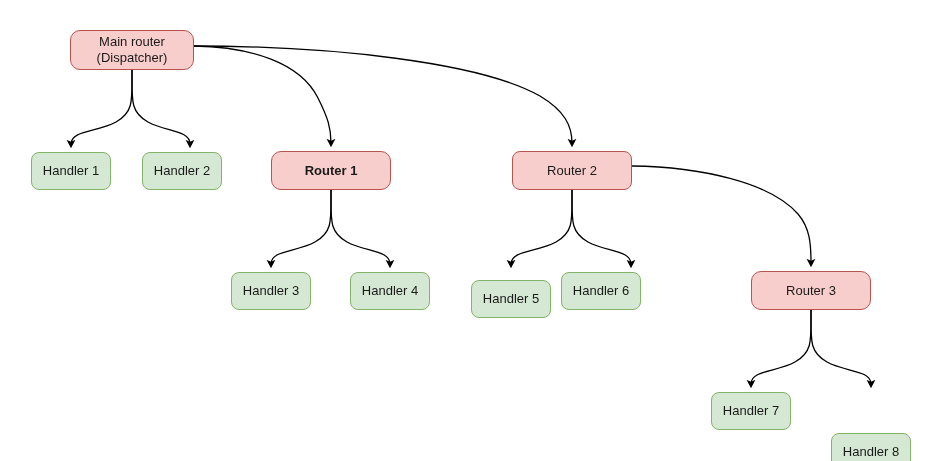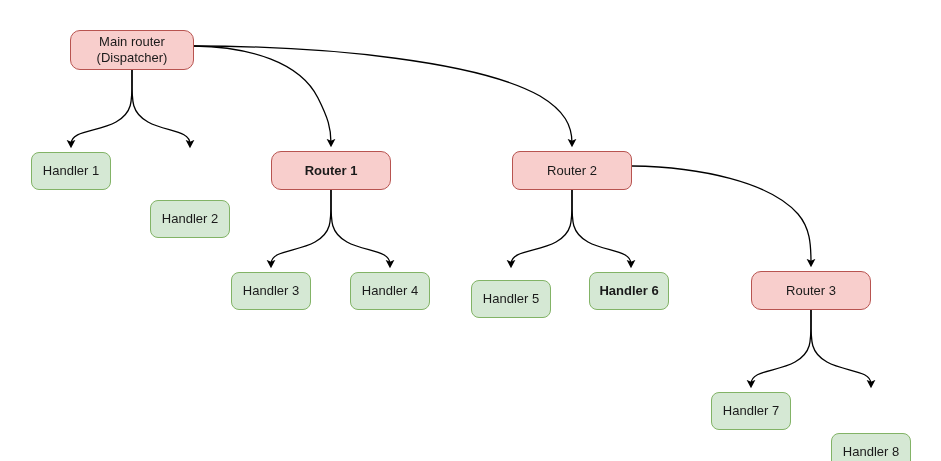--- a/index.html
+++ b/index.html
@@ -69,25 +69,25 @@
         <path d="M 632 166 C 700 167 770 182 798 214 C 810 228 811 244 811 263" fill="none" stroke="#000000" stroke-width="1.3" marker-end="url(#arrowhead)"></path>
         <path d="M 811 310 C 811 340 813 352 795 362 C 777 372 751 370 751 384" fill="none" stroke="#000000" stroke-width="1.3" marker-end="url(#arrowhead)"></path>
         <path d="M 811 310 C 811 340 809 352 827 362 C 845 372 871 370 871 384" fill="none" stroke="#000000" stroke-width="1.3" marker-end="url(#arrowhead)"></path>
       </g>
   </svg>
 
   <div id="nodes-layer">
       <div class="node node-router" style="left: 70px; top: 30px; width: 124px; height: 40px;"><span>Main router
 (Dispatcher)</span></div>
       <div class="node node-handler" style="left: 31px; top: 152px; width: 80px; height: 38px;"><span>Handler 1</span></div>
-      <div class="node node-handler" style="left: 150px; top: 152px; width: 80px; height: 38px; margin-top: 48px;"><span>Handler 2</span></div>
+      <div class="node node-handler" style="left: 142px; top: 152px; width: 80px; height: 38px;"><span>Handler 2</span></div>
       <div class="node node-router" style="left: 271px; top: 151px; width: 120px; height: 39px; font-weight: bold;"><span>Router 1</span></div>
       <div class="node node-router" style="left: 512px; top: 151px; width: 120px; height: 39px; border-radius: 8px;"><span>Router 2</span></div>
       <div class="node node-handler" style="left: 231px; top: 272px; width: 80px; height: 38px;"><span>Handler 3</span></div>
       <div class="node node-handler" style="left: 350px; top: 272px; width: 80px; height: 38px;"><span>Handler 4</span></div>
       <div class="node node-handler" style="left: 471px; top: 280px; width: 80px; height: 38px;"><span>Handler 5</span></div>
-      <div class="node node-handler" style="left: 589px; top: 272px; width: 80px; height: 38px; font-weight: bold;"><span>Handler 6</span></div>
+      <div class="node node-handler" style="left: 561px; top: 272px; width: 80px; height: 38px;"><span>Handler 6</span></div>
       <div class="node node-router" style="left: 751px; top: 271px; width: 120px; height: 39px;"><span>Router 3</span></div>
       <div class="node node-handler" style="left: 711px; top: 392px; width: 80px; height: 38px;"><span>Handler 7</span></div>
       <div class="node node-handler" style="left: 831px; top: 392px; width: 80px; height: 38px; margin-top: 41px;"><span>Handler 8</span></div>
     </div>
 
 </div>
 
 </body></html>

